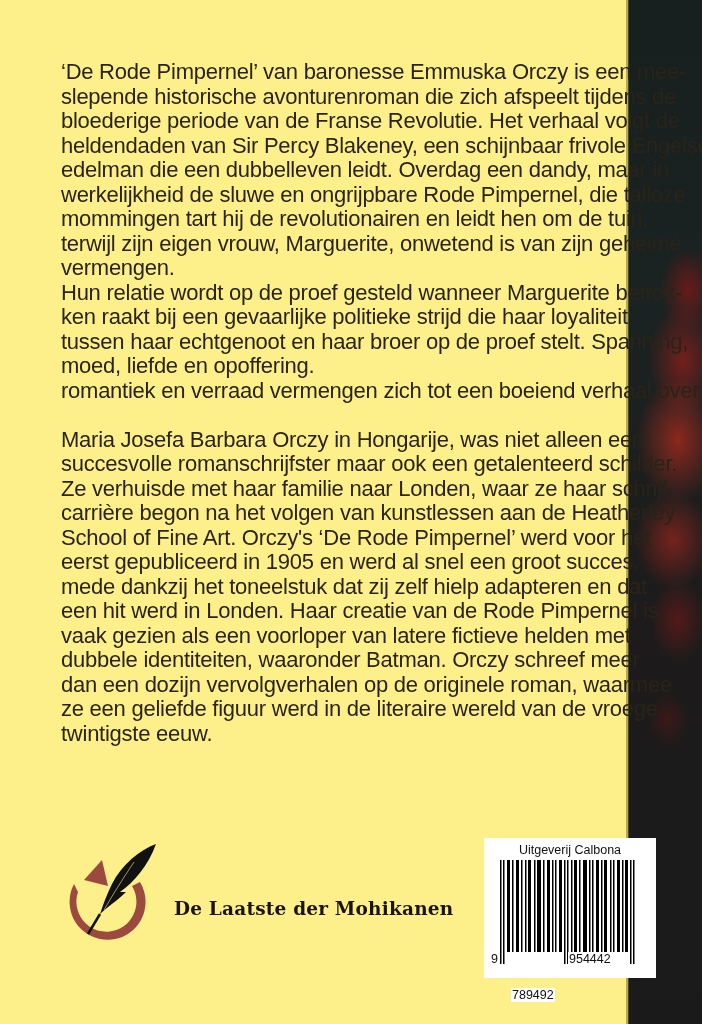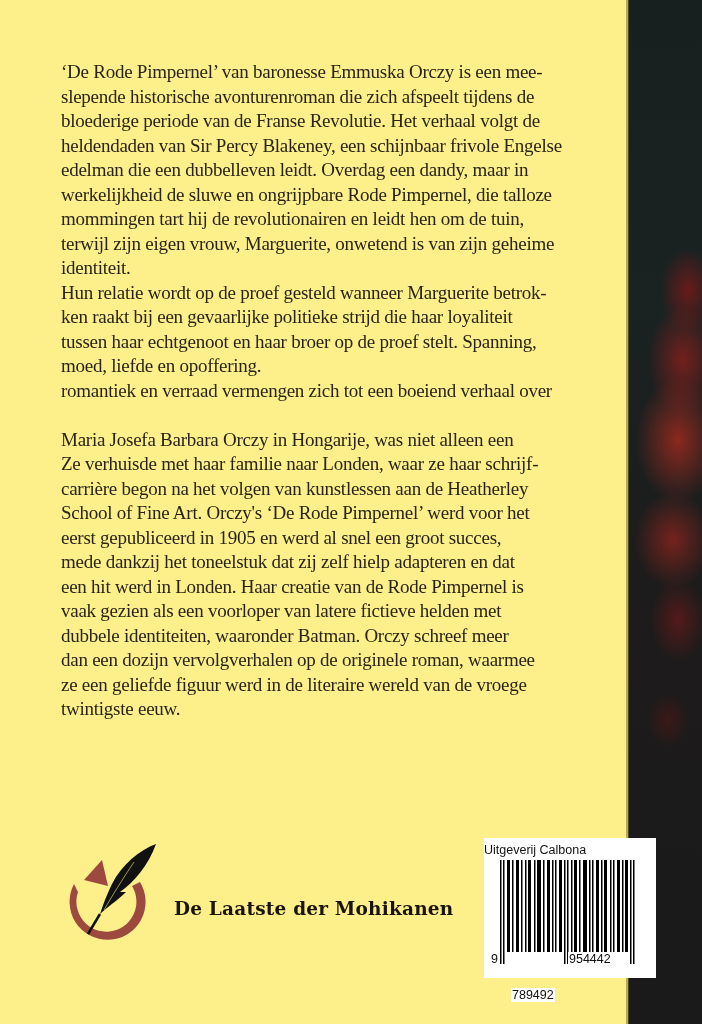--- a/index.html
+++ b/index.html
@@ -9,28 +9,28 @@
   .spine{position:absolute;left:628px;top:0;width:74px;height:1024px;
     background:
       radial-gradient(ellipse 40px 60px at 60px 290px, rgba(170,20,20,0.55), transparent 70%),
       radial-gradient(ellipse 50px 80px at 55px 360px, rgba(190,30,25,0.55), transparent 70%),
       radial-gradient(ellipse 60px 90px at 50px 440px, rgba(200,45,30,0.65), transparent 70%),
       radial-gradient(ellipse 55px 70px at 45px 540px, rgba(190,40,30,0.55), transparent 70%),
       radial-gradient(ellipse 40px 60px at 50px 620px, rgba(150,25,25,0.45), transparent 70%),
       radial-gradient(ellipse 30px 40px at 40px 720px, rgba(120,20,20,0.35), transparent 70%),
       linear-gradient(180deg,#17201f 0%,#1a2222 30%,#1d1b1b 60%,#1a1a1a 100%);}
   .spine-edge{position:absolute;left:626px;top:0;width:3px;height:1024px;background:#7a6d30;opacity:0.55;}
-  .text{position:absolute;left:61px;top:60px;width:555px;color:#2a2418;font-family:Liberation Serif, serif;font-size:19px;line-height:24.5px;letter-spacing:-0.25px;}
+  .text{position:absolute;left:61px;top:60px;width:555px;color:#2a2418;font-family:Liberation Sans, sans-serif;font-size:22px;line-height:24.5px;letter-spacing:-0.25px;}
   .para{margin:0;white-space:nowrap;}
   .gap{height:24.5px;}
   .line{display:block;}
   .logo{position:absolute;left:60px;top:842px;width:100px;height:105px;}
   .logo-title{position:absolute;left:162px;top:898px;font-family:"DejaVu Serif","Liberation Serif",serif;font-weight:bold;font-size:18.5px;color:#1a140e;letter-spacing:0.2px;margin-left:12px;}
   .barcode-box{position:absolute;left:484px;top:838px;width:172px;height:140px;background:#ffffff;}
-  .bc-publisher{position:absolute;left:0;top:5px;width:172px;font-size:12.5px;color:#111;font-family:"Liberation Sans",sans-serif;}
+  .bc-publisher{position:absolute;left:0;top:5px;width:172px;text-align:center;font-size:12.5px;color:#111;font-family:"Liberation Sans",sans-serif;}
   .bc-bars{position:absolute;left:8px;top:22px;width:152px;height:104px;}
   .bc-digits{position:absolute;top:114px;font-size:12.5px;color:#111;background:#fff;font-family:"Liberation Sans",sans-serif;line-height:14px;padding:0 1px;}
 </style>
 </head>
 <body>
 
 <div class="cover">
   <div class="yellow"></div>
   <div class="spine"></div>
   <div class="spine-edge"></div>
@@ -38,32 +38,33 @@
   <div class="text">
     <p class="para">
       <span class="line">‘De Rode Pimpernel’ van baronesse Emmuska Orczy is een mee-</span>
       <span class="line">slepende historische avonturenroman die zich afspeelt tijdens de</span>
       <span class="line">bloederige periode van de Franse Revolutie. Het verhaal volgt de</span>
       <span class="line">heldendaden van Sir Percy Blakeney, een schijnbaar frivole Engelse</span>
       <span class="line">edelman die een dubbelleven leidt. Overdag een dandy, maar in</span>
       <span class="line">werkelijkheid de sluwe en ongrijpbare Rode Pimpernel, die talloze</span>
       <span class="line">mommingen tart hij de revolutionairen en leidt hen om de tuin,</span>
       <span class="line">terwijl zijn eigen vrouw, Marguerite, onwetend is van zijn geheime</span>
-      <span class="line">identiteit.</span>
+      <span class="line">vermengen.</span>
     </p>
     <p class="para">
       <span class="line">Hun relatie wordt op de proef gesteld wanneer Marguerite betrok-</span>
       <span class="line">ken raakt bij een gevaarlijke politieke strijd die haar loyaliteit</span>
       <span class="line">tussen haar echtgenoot en haar broer op de proef stelt. Spanning,</span>
       <span class="line">moed, liefde en opoffering.</span>
       <span class="line">romantiek en verraad vermengen zich tot een boeiend verhaal over</span>
     </p>
     <div class="gap"></div>
     <p class="para">
       <span class="line">Maria Josefa Barbara Orczy in Hongarije, was niet alleen een</span>
+      <span class="line">succesvolle romanschrijfster maar ook een getalenteerd schilder.</span>
       <span class="line">Ze verhuisde met haar familie naar Londen, waar ze haar schrijf-</span>
       <span class="line">carrière begon na het volgen van kunstlessen aan de Heatherley</span>
       <span class="line">School of Fine Art. Orczy's ‘De Rode Pimpernel’ werd voor het</span>
       <span class="line">eerst gepubliceerd in 1905 en werd al snel een groot succes,</span>
       <span class="line">mede dankzij het toneelstuk dat zij zelf hielp adapteren en dat</span>
       <span class="line">een hit werd in Londen. Haar creatie van de Rode Pimpernel is</span>
       <span class="line">vaak gezien als een voorloper van latere fictieve helden met</span>
       <span class="line">dubbele identiteiten, waaronder Batman. Orczy schreef meer</span>
       <span class="line">dan een dozijn vervolgverhalen op de originele roman, waarmee</span>
       <span class="line">ze een geliefde figuur werd in de literaire wereld van de vroege</span>

